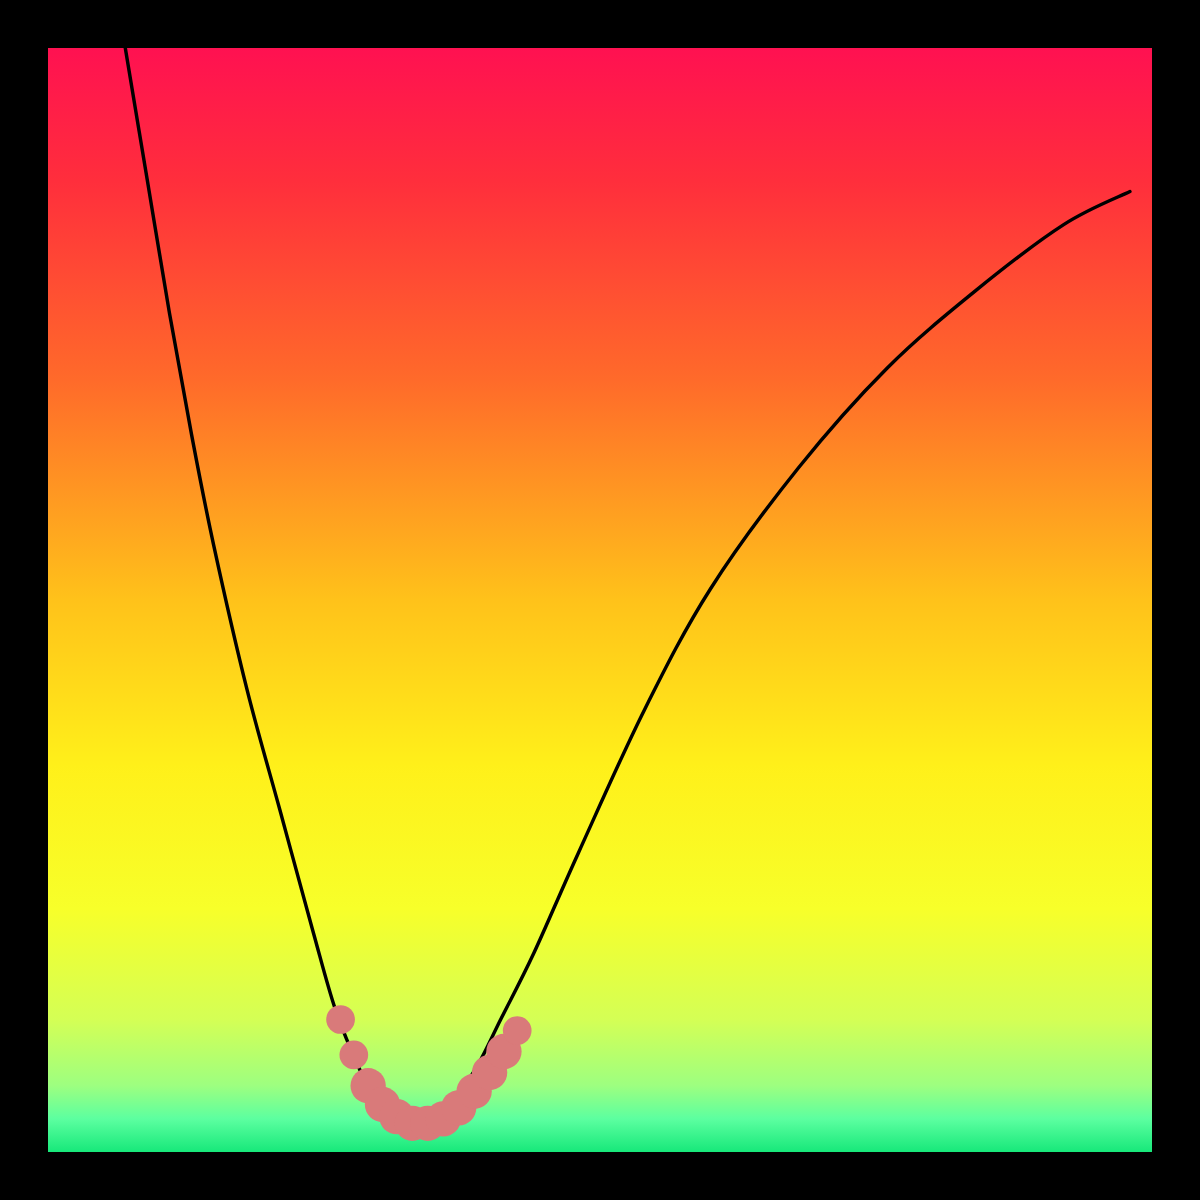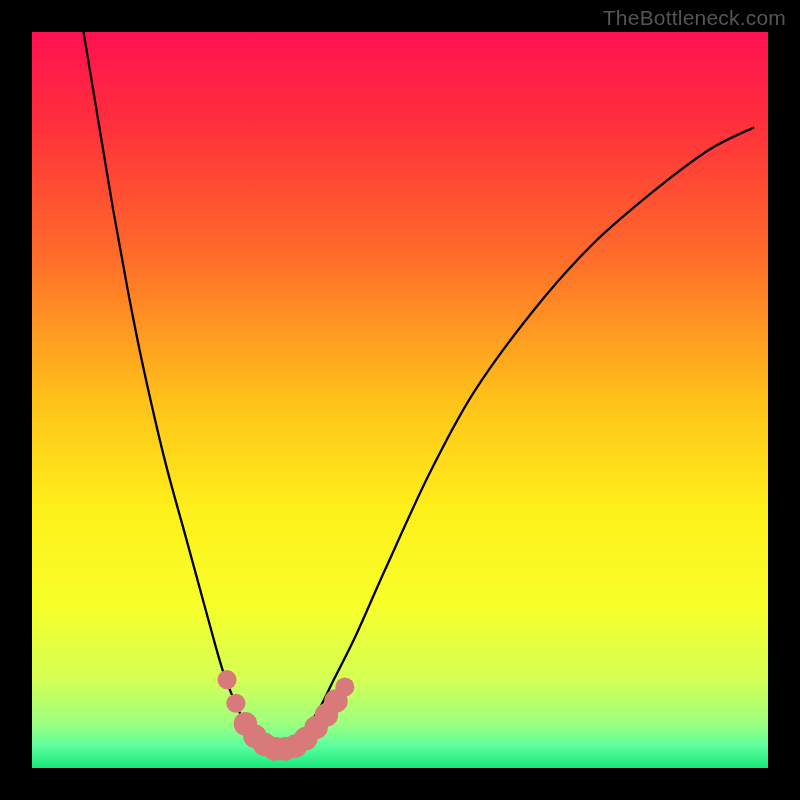--- a/index.html
+++ b/index.html
@@ -36,21 +36,20 @@
     letter-spacing: 0.2px;
   }
   svg {
     display: block;
   }
 </style>
 </head>
 <body>
 
 <div class="frame">
-  <div class="watermark">TheBottleneck.com</div>
   <div class="plot">
     <svg id="chart-svg" width="736" height="736" viewBox="0 0 736 736" preserveAspectRatio="none">
         <defs>
           <linearGradient id="bg-grad" x1="0" y1="0" x2="0" y2="1">
             <stop offset="0%" stop-color="#ff1151"></stop>
             <stop offset="12%" stop-color="#ff2e3c"></stop>
             <stop offset="30%" stop-color="#ff6a2a"></stop>
             <stop offset="50%" stop-color="#ffc21a"></stop>
             <stop offset="65%" stop-color="#fff01a"></stop>
             <stop offset="78%" stop-color="#f7ff2a"></stop>

